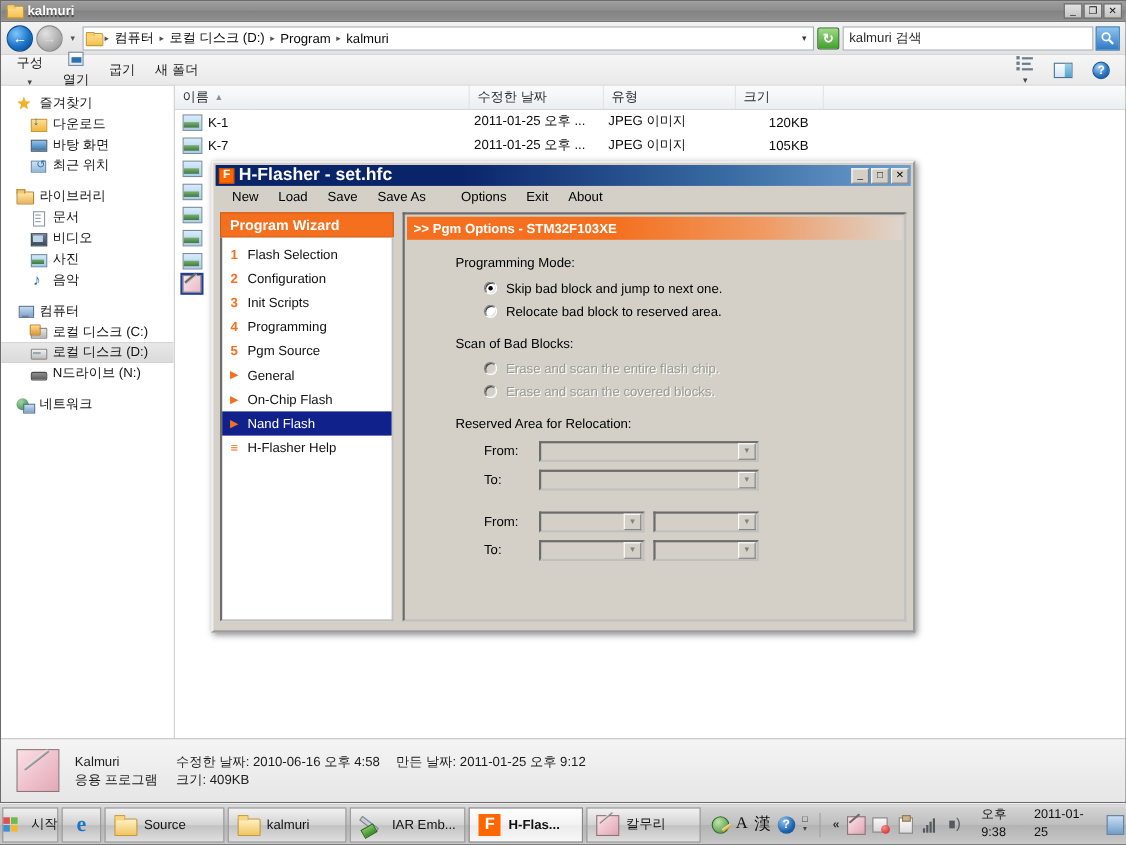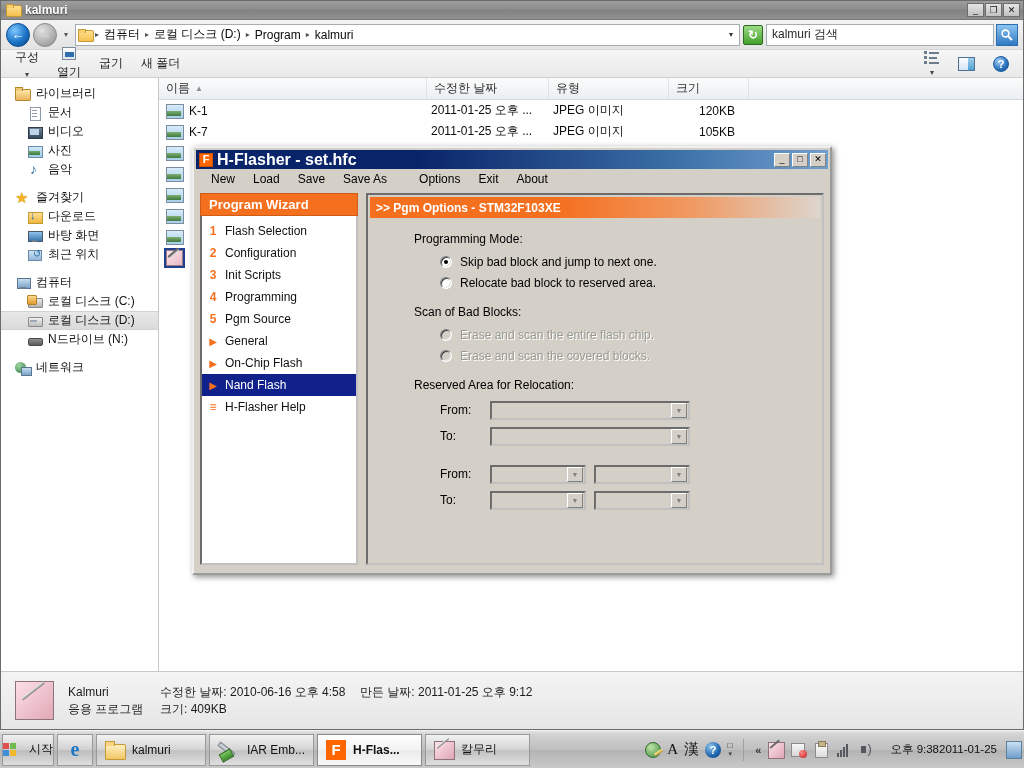--- a/index.html
+++ b/index.html
@@ -506,57 +506,57 @@
         <span class="help-icon">?</span>
       </div>
     </div>
 
     <div class="ex-body">
 
       <div class="nav-pane">
 
         <div class="nav-group">
           <div class="nav-row">
+            <span class="ico ico-star"></span>
+            <span>즐겨찾기</span>
+          </div>
+          <div class="nav-row child">
+            <span class="ico ico-dl"></span>
+            <span>다운로드</span>
+          </div>
+          <div class="nav-row child">
+            <span class="ico ico-desktop"></span>
+            <span>바탕 화면</span>
+          </div>
+          <div class="nav-row child">
+            <span class="ico ico-recent"></span>
+            <span>최근 위치</span>
+          </div>
+        </div>
+
+        <div class="nav-group">
+          <div class="nav-row">
             <span class="ico ico-lib"></span>
             <span>라이브러리</span>
           </div>
           <div class="nav-row child">
             <span class="ico ico-doc"></span>
             <span>문서</span>
           </div>
           <div class="nav-row child">
             <span class="ico ico-video"></span>
             <span>비디오</span>
           </div>
           <div class="nav-row child">
             <span class="ico ico-photo"></span>
             <span>사진</span>
           </div>
           <div class="nav-row child">
             <span class="ico ico-music"></span>
             <span>음악</span>
-          </div>
-        </div>
-
-        <div class="nav-group">
-          <div class="nav-row">
-            <span class="ico ico-star"></span>
-            <span>즐겨찾기</span>
-          </div>
-          <div class="nav-row child">
-            <span class="ico ico-dl"></span>
-            <span>다운로드</span>
-          </div>
-          <div class="nav-row child">
-            <span class="ico ico-desktop"></span>
-            <span>바탕 화면</span>
-          </div>
-          <div class="nav-row child">
-            <span class="ico ico-recent"></span>
-            <span>최근 위치</span>
           </div>
         </div>
 
         <div class="nav-group">
           <div class="nav-row">
             <span class="ico ico-computer"></span>
             <span>컴퓨터</span>
           </div>
           <div class="nav-row child">
             <span class="ico ico-diskc"></span>
@@ -815,20 +815,24 @@
           <i></i>
           <i></i>
           <i></i>
         </span>
       <span>시작</span>
     </div>
     <div class="ie-btn">
       <span>e</span>
     </div>
 
+    <div class="task-btn" style="width:110px">
+      <span class="tb-folder"></span>
+      <span>Source</span>
+    </div>
     <div class="task-btn" style="width:110px">
       <span class="tb-folder"></span>
       <span>kalmuri</span>
     </div>
     <div class="task-btn" style="width:105px">
       <span class="tb-iar"></span>
       <span>IAR Emb...</span>
     </div>
     <div class="task-btn active" style="width:105px">
       <span class="tb-hf">F</span>

